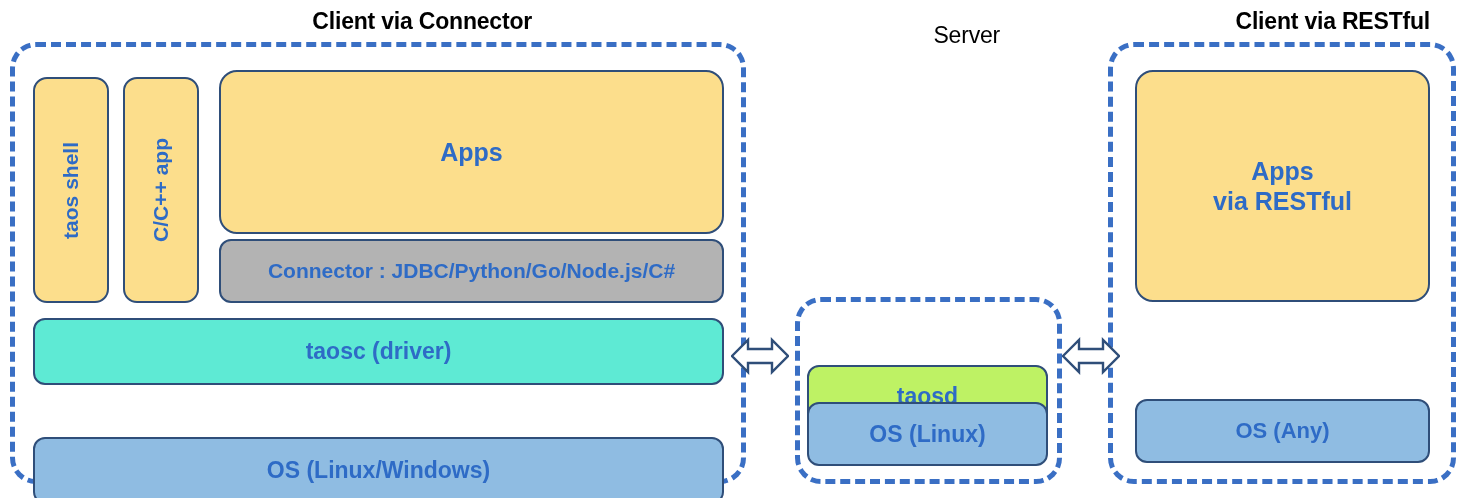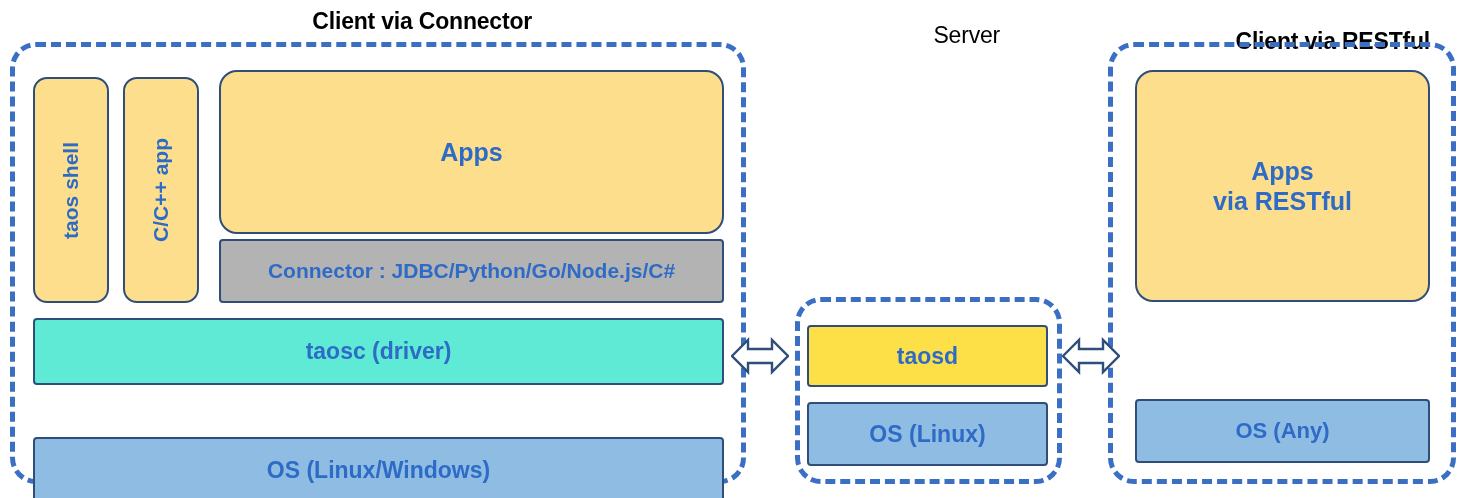--- a/index.html
+++ b/index.html
@@ -25,55 +25,55 @@
     font-size: 23px;
     font-weight: bold;
     letter-spacing: -0.2px;
     text-align: right;
     white-space: nowrap;
   }
   .section-title.regular { font-weight: normal; }
 
   #title-connector { left: 232px; top: 8px; width: 300px; }
   #title-server    { left: 860px; top: 22px; width: 140px; }
-  #title-restful   { left: 1150px; top: 8px; width: 280px; margin-top: 20px; }
+  #title-restful   { left: 1150px; top: 8px; width: 280px; }
 
   
   .group {
     position: absolute;
     border: 5px dashed #3A6FC4;
     border-radius: 26px;
     box-sizing: border-box;
     background: transparent;
   }
   #group-connector { left: 10px;   top: 42px;  width: 736px; height: 442px; }
   #group-server    { left: 795px;  top: 297px; width: 267px; height: 187px; }
   #group-restful   { left: 1108px; top: 42px;  width: 348px; height: 442px; }
 
   
   .block {
     position: absolute;
     box-sizing: border-box;
     border: 2px solid #2F4E79;
-    border-radius: 4px;
+    border-radius: 12px;
     display: flex;
     align-items: center;
     justify-content: center;
     text-align: center;
     color: #2E6BC6;
     font-size: 21px;
     font-weight: bold;
     line-height: 1.22;
     white-space: pre-line;
   }
   .c-yellow { background: #FCDE8C; }
   .c-gray   { background: #B3B3B3; }
   .c-orange { background: #5eead4; }
   .c-blue   { background: #8FBCE2; }
-  .c-green  { background: #fde047; }
+  .c-green  { background: #bef264; margin-top: 40px; }
 
   .rot {
     writing-mode: vertical-rl;
     transform: rotate(180deg);
   }
 
   
   #blk-taos-shell { left: 33px;  top: 77px;  width: 76px;  height: 226px; border-radius: 14px; }
   #blk-cpp-app    { left: 123px; top: 77px;  width: 76px;  height: 226px; border-radius: 14px; }
   #blk-apps       { left: 219px; top: 70px;  width: 505px; height: 164px; border-radius: 18px; font-size: 25px; }

